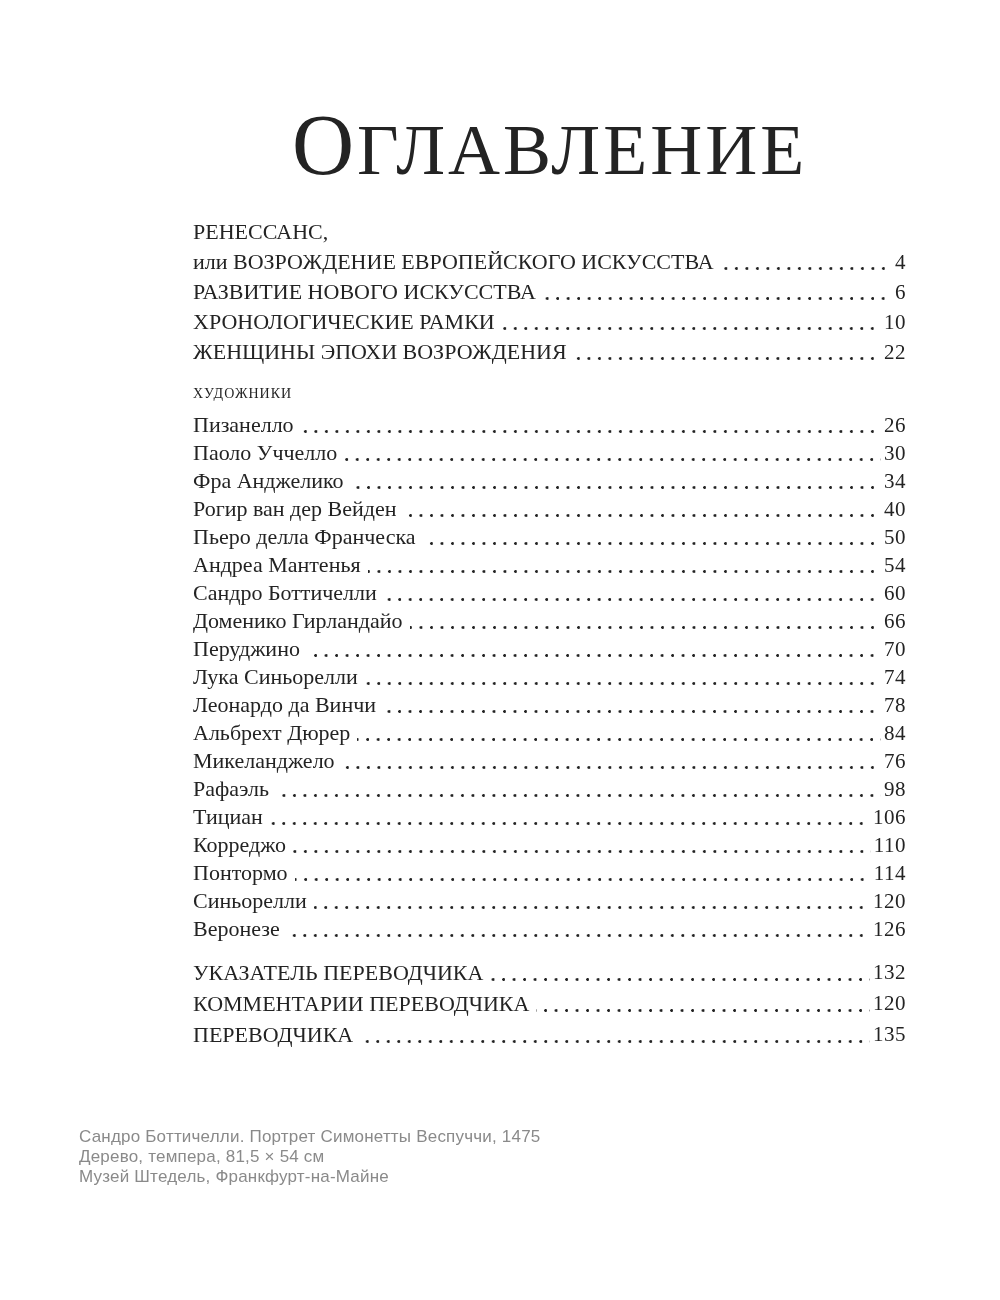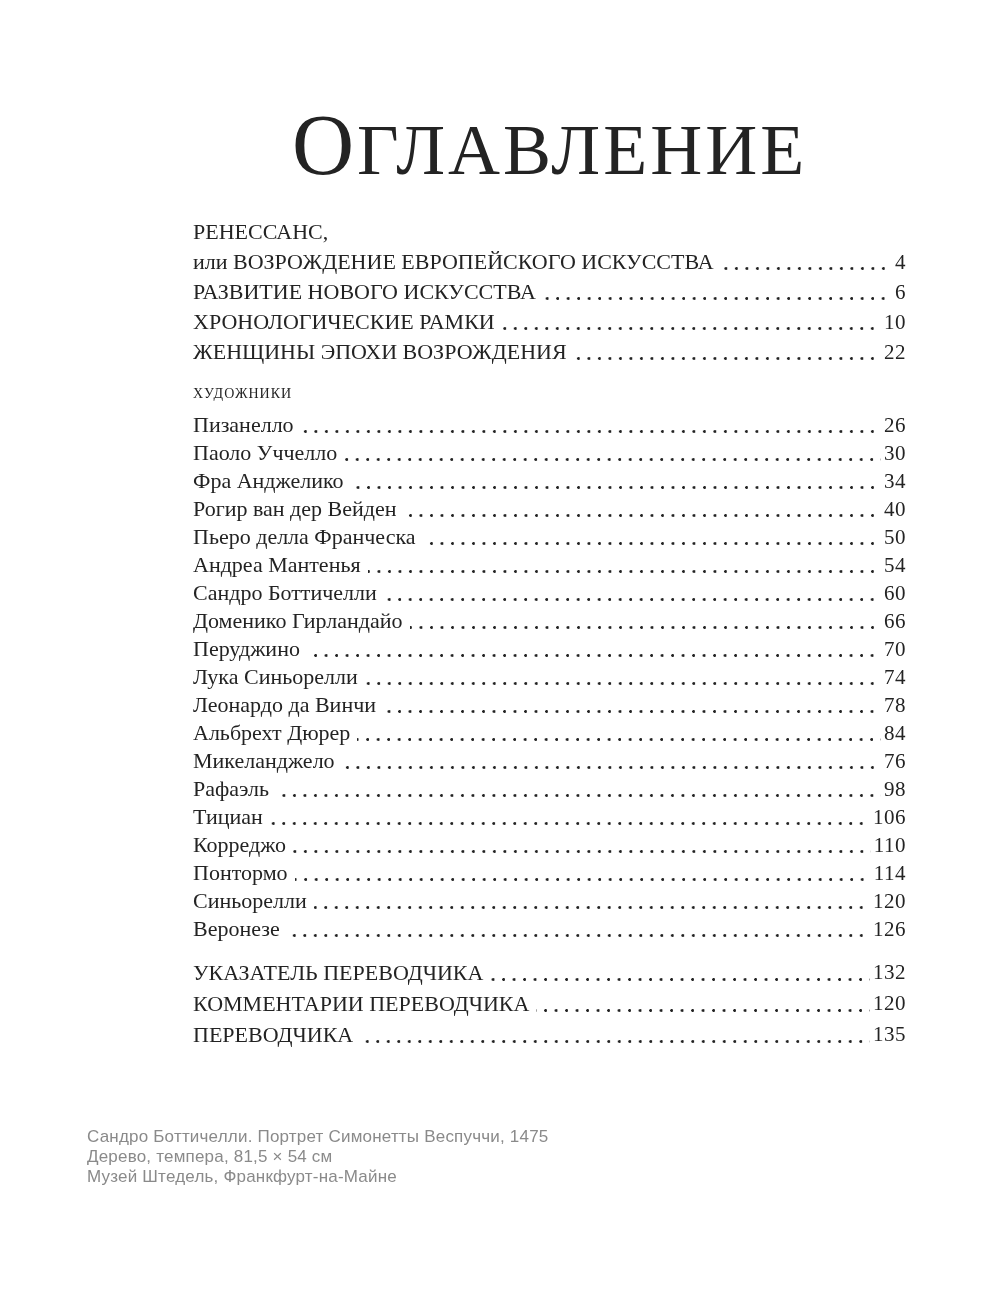--- a/index.html
+++ b/index.html
@@ -67,21 +67,21 @@
     letter-spacing: 1px;
   }
   .artists .row { line-height: 28px; font-size: 22px; }
 
   .back { margin-top: 14px; }
   .back .row { line-height: 31px; font-size: 22px; }
   .back .leader { margin-bottom: 7px; }
 
   .caption {
     position: absolute;
-    left: 64px;
+    left: 56px;
     top: 1127px;
     font-family: "Liberation Sans", "DejaVu Sans", sans-serif;
     font-size: 17px;
     line-height: 20px;
     letter-spacing: 0.2px;
     color: var(--caption);
   }
 </style>
 </head>
 <body>

